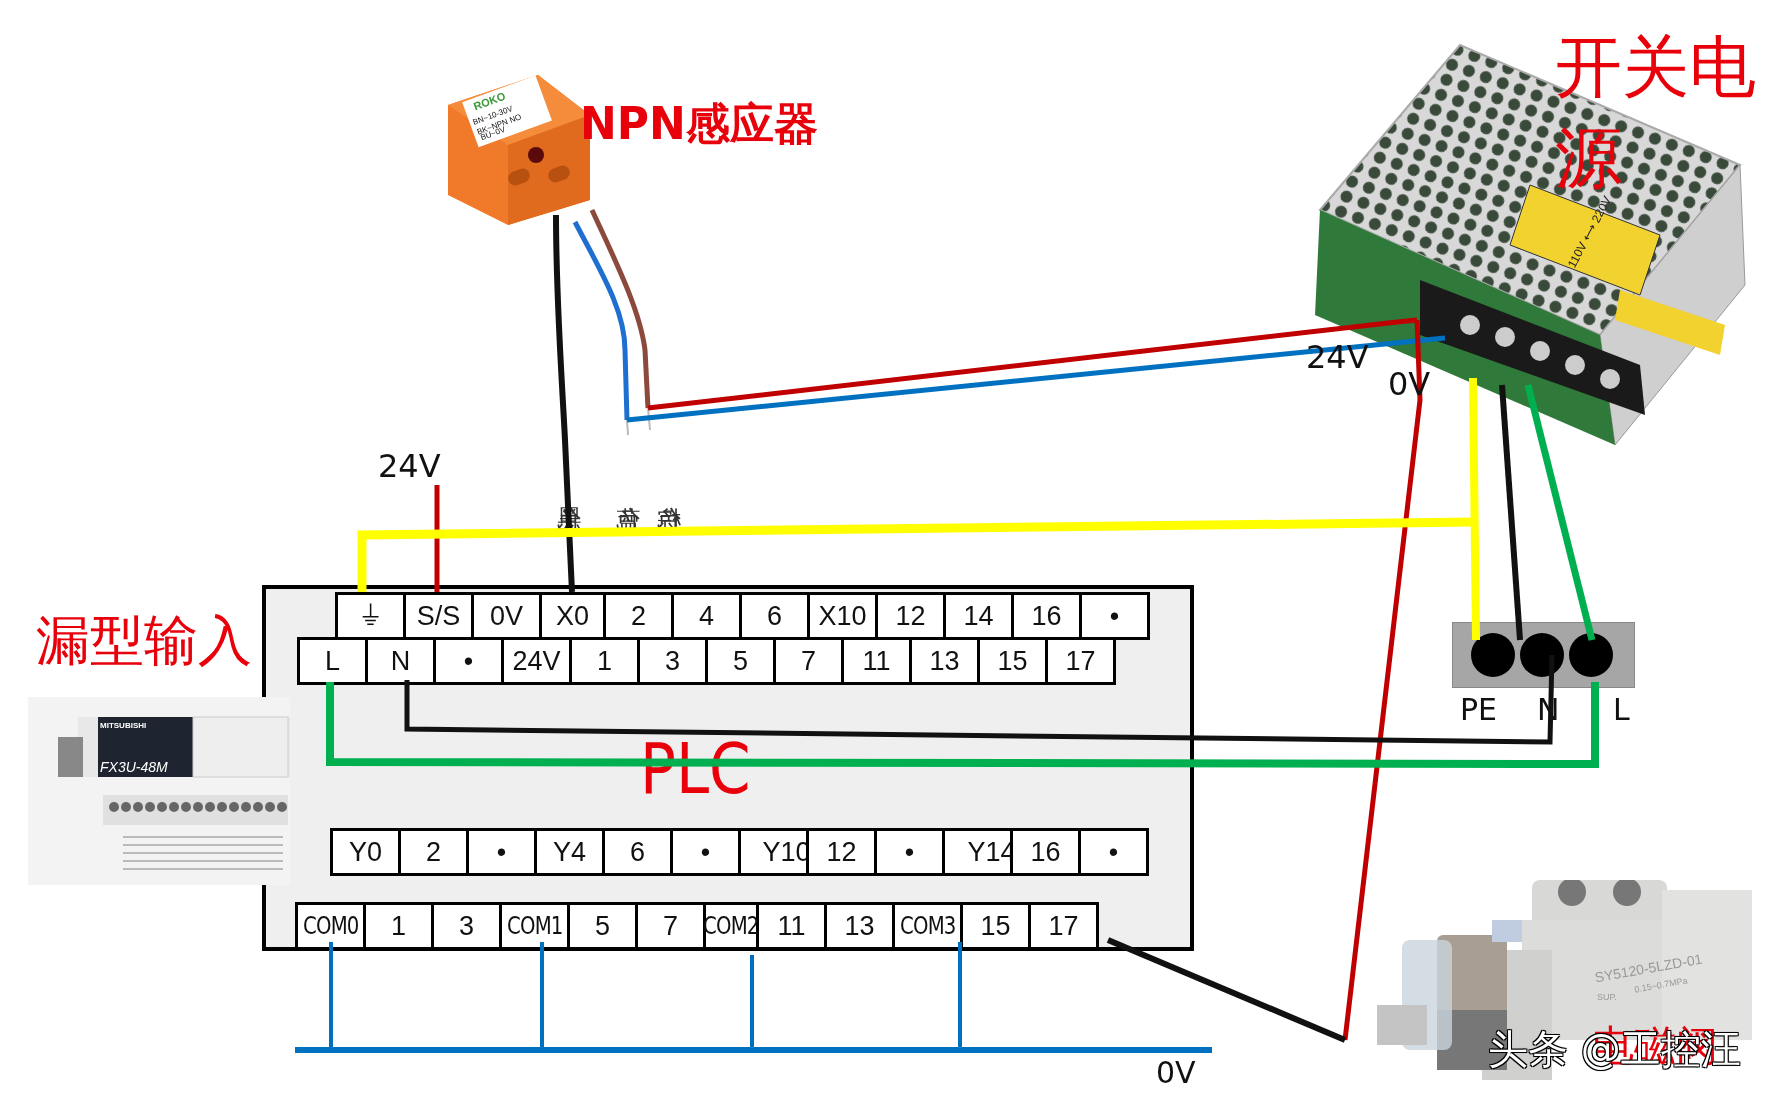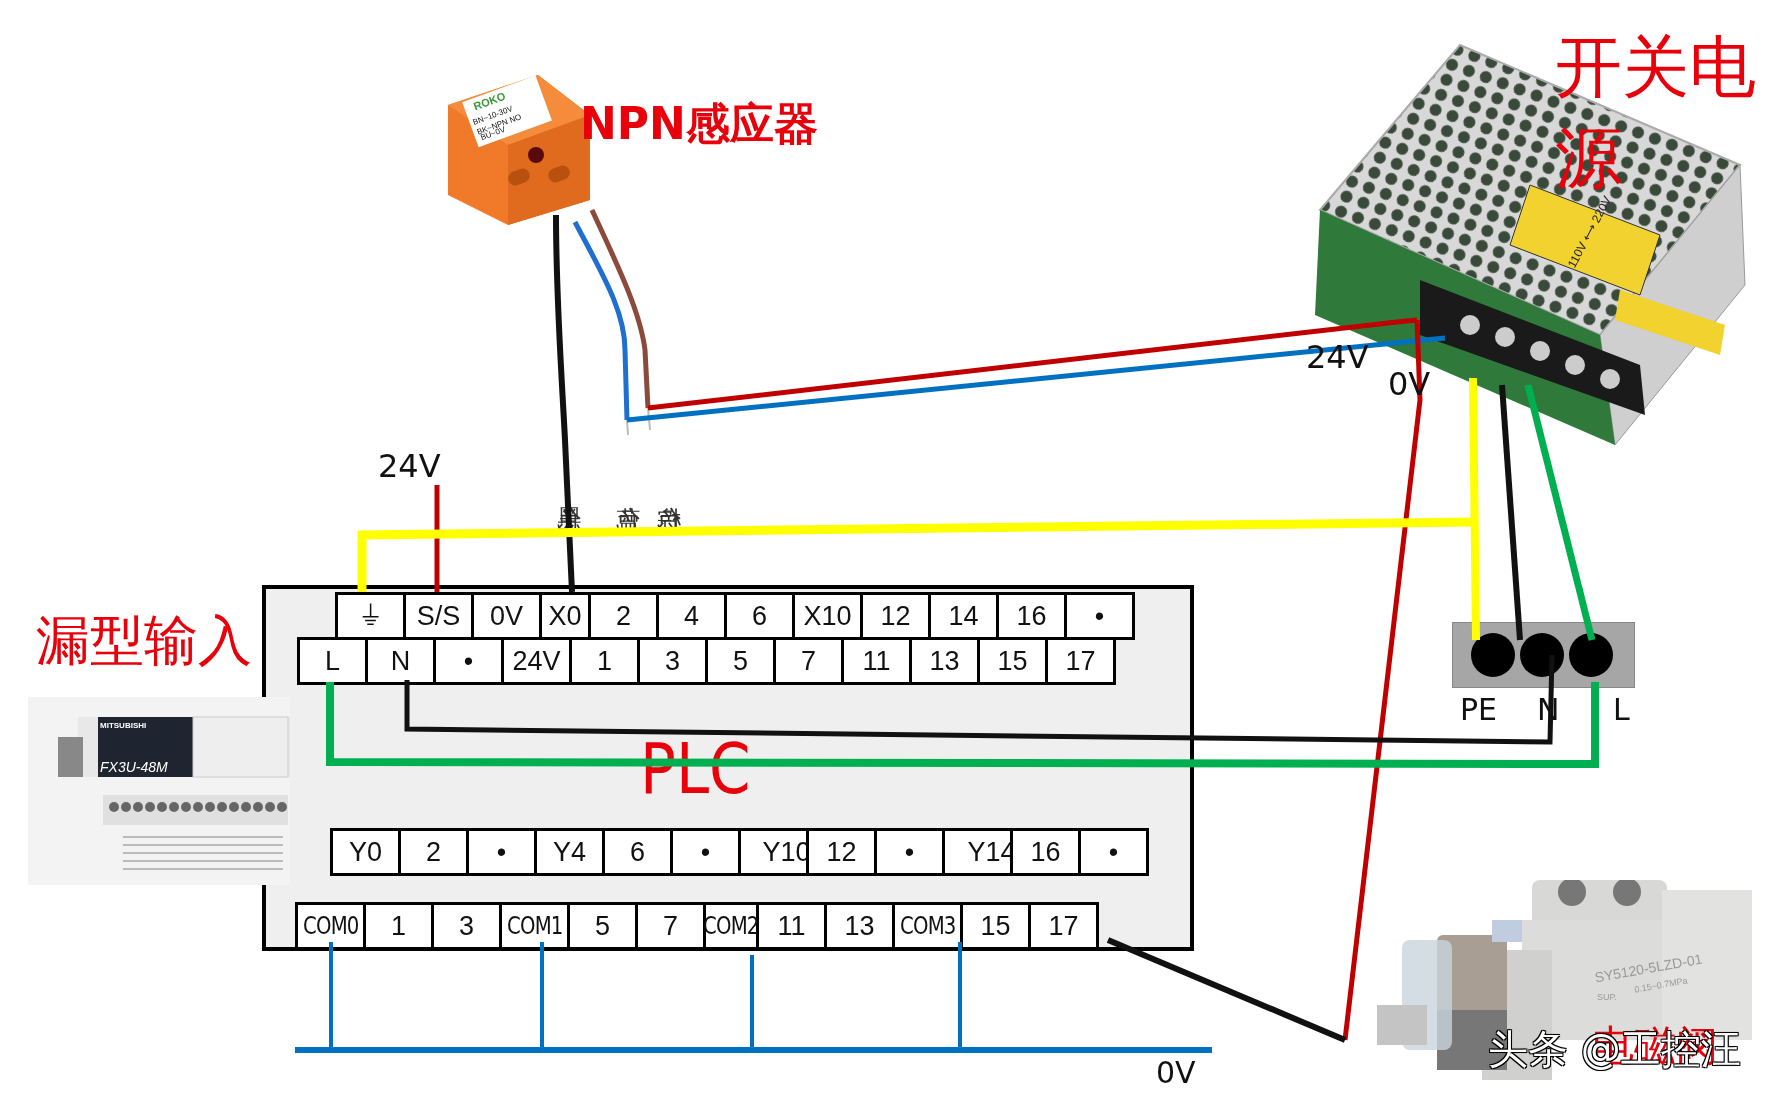--- a/index.html
+++ b/index.html
@@ -108,21 +108,21 @@
   <div class="abs" style="left:72px;top:24px;font-size:8px;color:#fff;font-weight:bold;">MITSUBISHI</div>
   <div class="abs" style="left:72px;top:62px;font-size:14px;color:#fff;font-style:italic;">FX3U-48M</div>
 </div>
 
 <div class="abs plc-box"></div>
 
 <div class="term-row" style="left:338px;top:592px;">
   <div class="term" style="width:71px;">⏚</div>
   <div class="term" style="width:71px;">S/S</div>
   <div class="term" style="width:71px;">0V</div>
-  <div class="term" style="width:52px;">X0</div>
+  <div class="term" style="width:67px;">X0</div>
   <div class="term" style="width:71px;">2</div>
   <div class="term" style="width:71px;">4</div>
   <div class="term" style="width:71px;">6</div>
   <div class="term" style="width:71px;">X10</div>
   <div class="term" style="width:71px;">12</div>
   <div class="term" style="width:71px;">14</div>
   <div class="term" style="width:71px;">16</div>
   <div class="term" style="width:71px;">•</div>
 </div>
 

